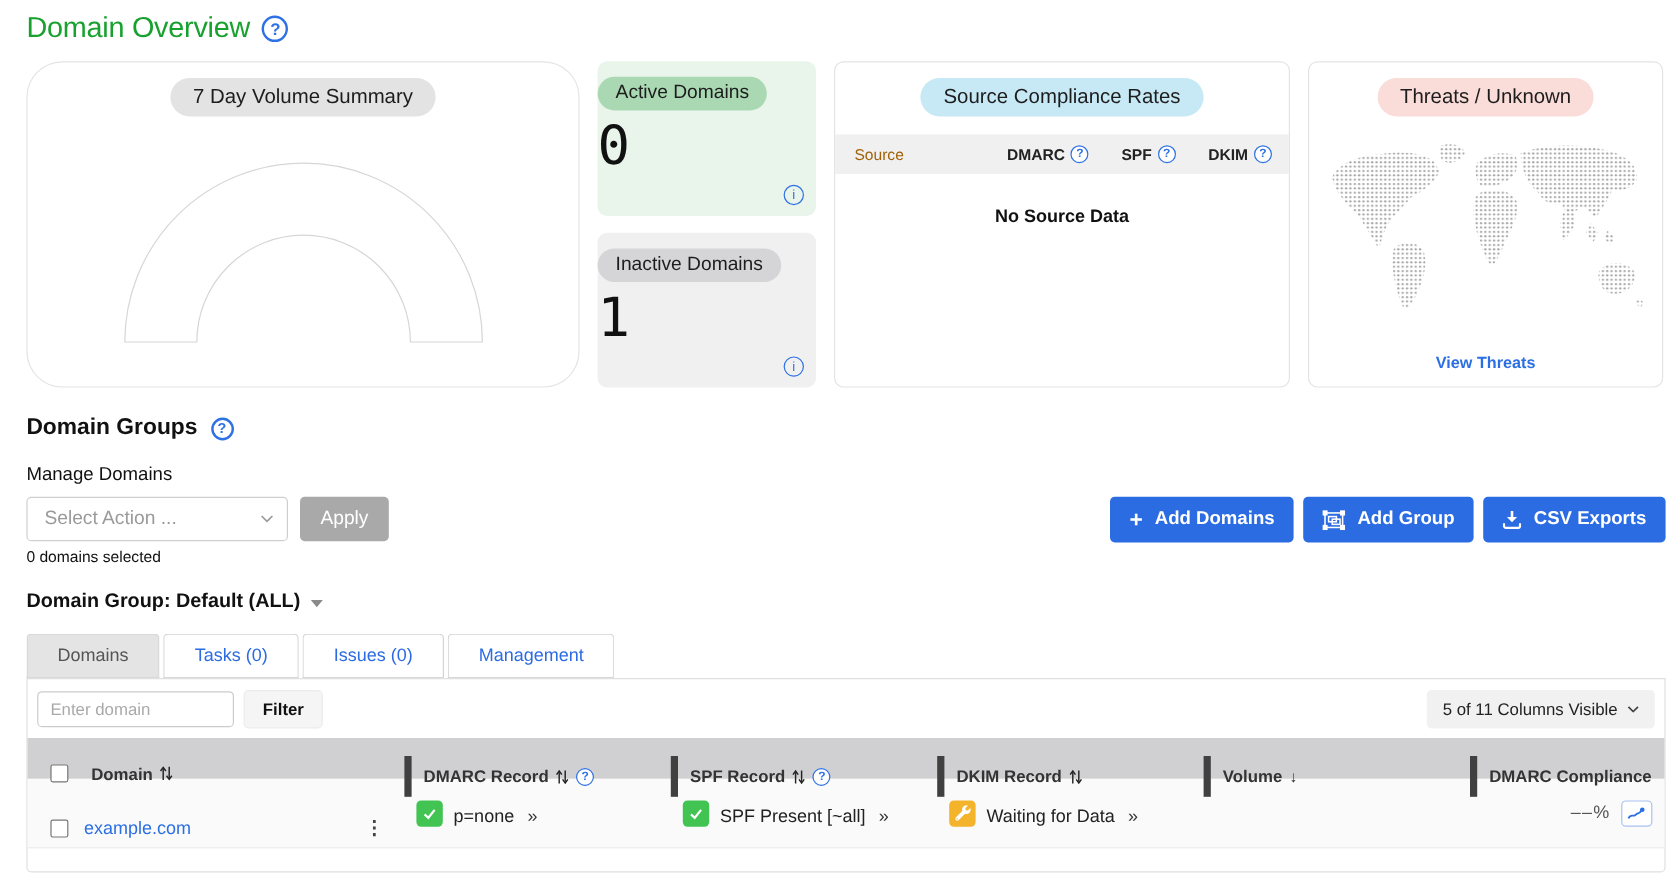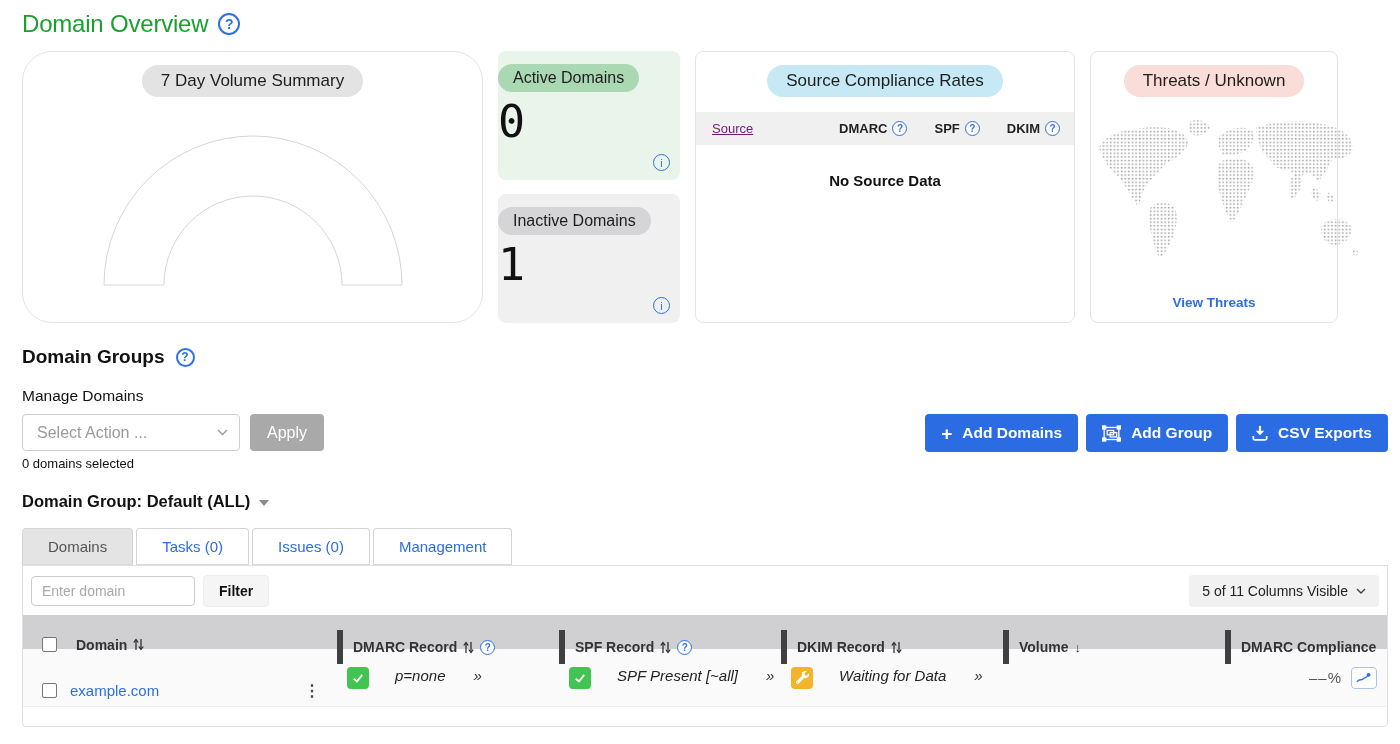--- a/index.html
+++ b/index.html
@@ -35,25 +35,25 @@
 
   .stat-col { width:182px; display:flex; flex-direction:column; gap:14px; }
   .stat-card { flex:1; border-radius:8px; text-align:left; padding-top:13px; position:relative; }
   .stat-card .pill { font-size:16px; padding:5px 15px; }
   .stat-active { background:#e9f4eb; }
   .stat-inactive { background:#f0f0f1; }
   .stat-value { font-family:"DejaVu Sans Mono", monospace; font-size:45px; color:#111; margin-top:5px; line-height:1.1; }
 
   .card-compliance { width:380px; }
   .comp-head { display:flex; align-items:center; background:#f0f0f1; margin-top:15px; padding:9px 14px 9px 16px; }
-  .comp-src { flex:1; text-align:left; font-size:13px; color:#701a75;text-decoration:underline; }
+  .comp-src { flex:1; text-align:left; font-size:13px; color:#a16207; }
   .comp-col { display:flex; align-items:center; gap:5px; font-size:13px; font-weight:bold; color:#222; margin-left:27px; }
   .comp-empty { text-align:center; font-size:15px; font-weight:bold; color:#111; margin-top:27px; }
 
-  .card-threats { width:248px; display:flex; flex-direction:column; }
+  .card-threats { width:296px; display:flex; flex-direction:column; }
   .map-svg { display:block; margin:16px auto 0; }
   .view-threats { margin:auto auto 12px; color:#2c6fe3; font-size:13.5px; font-weight:bold; text-decoration:none; cursor:pointer; }
 
   
   .section-heading-row { display:flex; align-items:center; gap:11px; margin-top:23px; }
   .section-heading { font-size:19px; font-weight:bold; color:#111; }
   .manage-label { margin-top:19px; font-size:15.5px; color:#111; }
   .controls-row { display:flex; align-items:flex-start; margin-top:9px; }
   .action-select { width:218px; height:37px; border:1px solid #cfcfcf; border-radius:4px; background:#fff;
     display:flex; align-items:center; padding:0 11px 0 14px; font-size:16px; color:#9a9a9a; cursor:pointer; }
@@ -95,21 +95,21 @@
   .col-domain { width:314px;margin-top:25px; }
   .col-std { width:222px; }
   .col-last { flex:1; }
   .cb { appearance:none; -webkit-appearance:none; width:15px; height:15px; border:1.5px solid #767676;
     border-radius:2px; background:#fff; margin:0 13px 0 9px; cursor:pointer; flex:none; }
 
   .trow { display:flex; align-items:center; height:58px; background:#fafafa; border-bottom:1px solid #ededed; }
   .td { display:flex; align-items:center; height:100%; padding-left:10px; font-size:15px; color:#222; }
   .domain-link { color:#2c6fe3; text-decoration:none; cursor:pointer; }
   .row-menu { margin-left:auto; margin-right:16px; color:#444; font-size:16px; font-weight:bold; cursor:pointer; letter-spacing:1px; }
-  .status { display:flex; align-items:flex-start; gap:26px; cursor:pointer;font-style:italic; }
+  .status { display:flex; align-items:flex-end; gap:9px; cursor:pointer; }
   .badge { width:22px; height:22px; border-radius:4px; display:flex; align-items:center; justify-content:center; flex:none; }
   .badge-green { background:#41c452; }
   .badge-amber { background:#f3b32b; }
   .expand { color:#333; font-size:15px; margin-left:2px; }
   .td-compliance { justify-content:flex-end; padding-right:10px; }
   .comp-value { color:#555; font-size:15px; letter-spacing:1px; }
   .chart-chip { margin-left:9px; width:26px; height:22px; border:1.5px solid #a9c2f0; border-radius:4px;
     display:flex; align-items:center; justify-content:center; cursor:pointer; background:#fff; }
 </style>
 </head>

